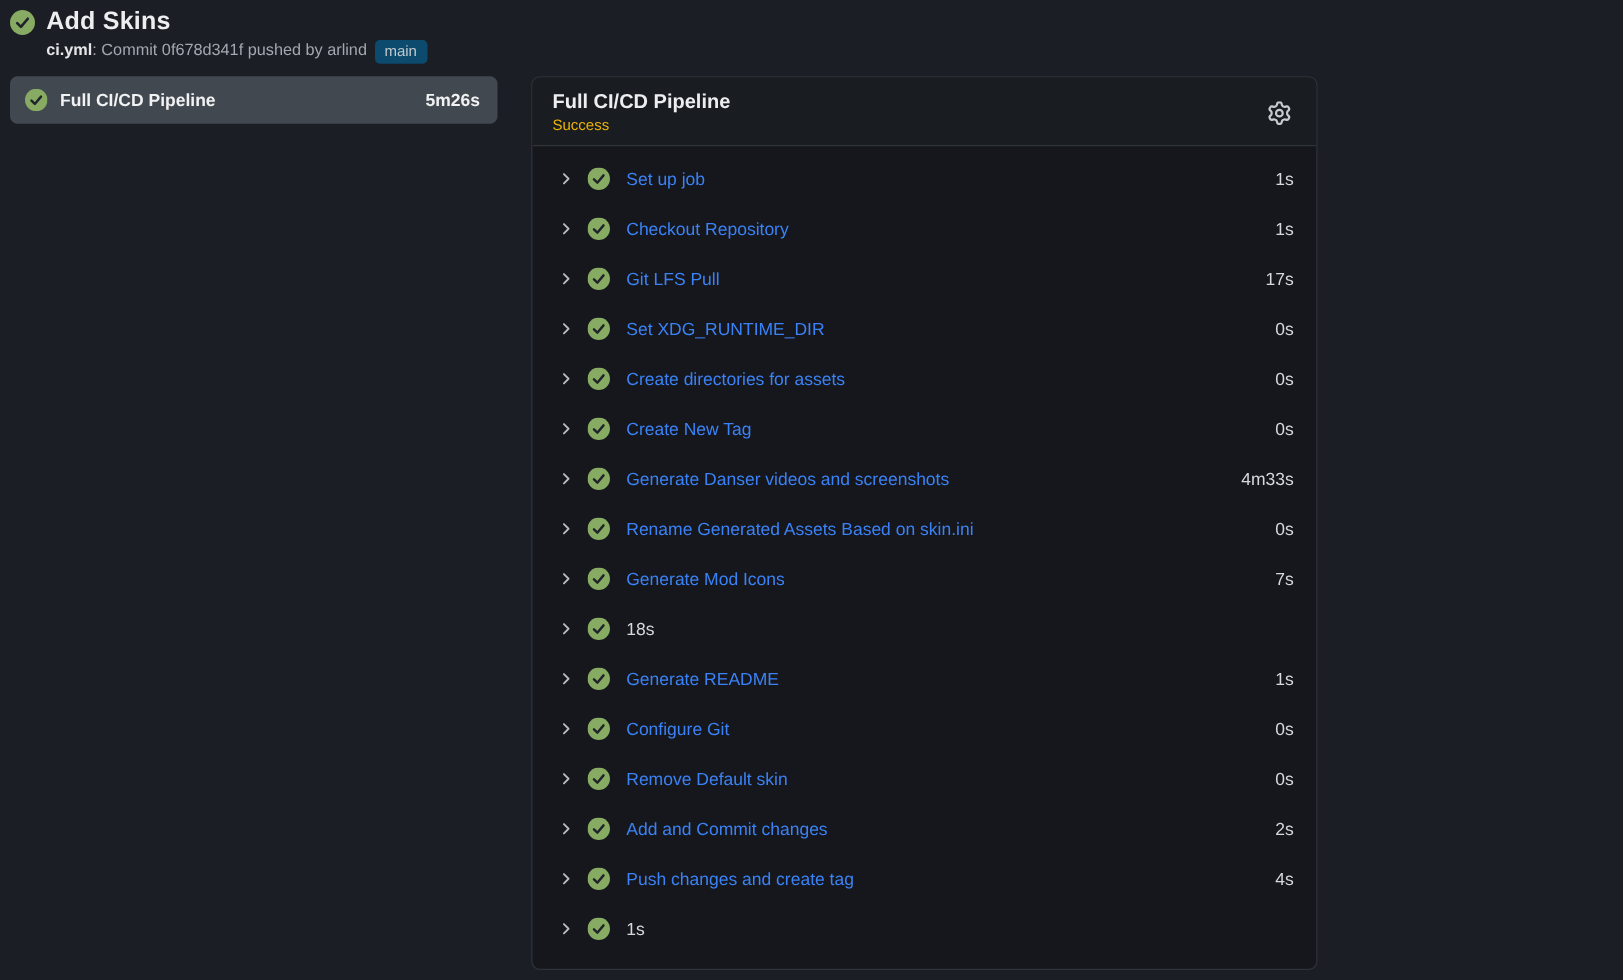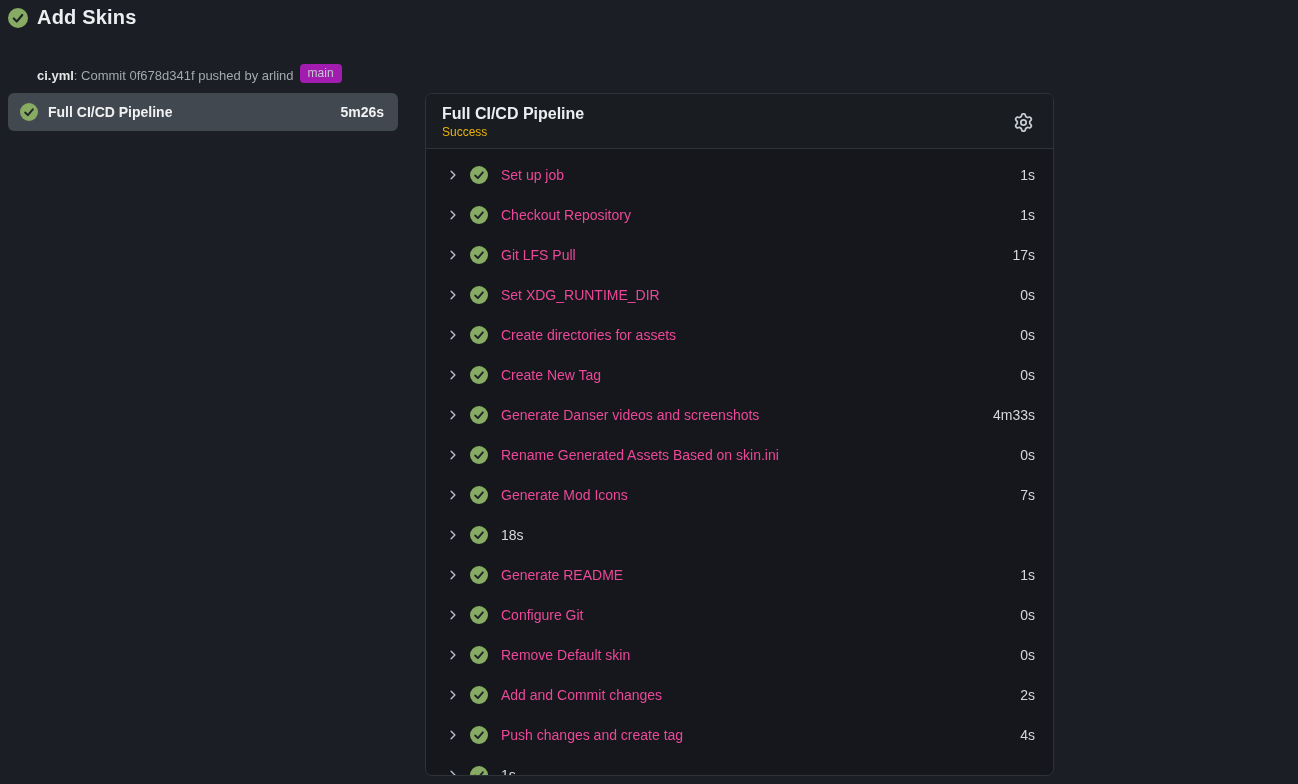--- a/index.html
+++ b/index.html
@@ -10,27 +10,26 @@
     color: #d6d9dc;
     overflow: hidden;
   }
   .page { width: 1062px; height: 784px; display: flex; flex-direction: column; }
 
   
   .run-header { padding: 6px 10px 8px 8px; flex: 0 0 auto; }
   .title-row { display: flex; align-items: center; gap: 9px; }
   .title-row .status-icon { width: 20px; height: 20px; flex: 0 0 auto; display: block; }
   .run-title { font-size: 20px; font-weight: 700; color: #eceef0; letter-spacing: 0.2px; }
-  .subtitle-row { margin-left: 29px; margin-top: 3px; font-size: 13px; color: #a2a8af; display: flex; align-items: flex-end; gap: 6px; }
+  .subtitle-row { margin-left: 29px; margin-top: 3px; font-size: 13px; color: #a2a8af; display: flex; align-items: flex-start; gap: 6px; }
   .wf-file { font-weight: 700; color: #e4e6e8; }
   .branch-badge {
-    display: inline-block; background: #a21caf; color: #c3c8cd;
+    display: inline-block; background: #0c4a6e; color: #c3c8cd;
     font-size: 12px; padding: 2px 8px 3px; border-radius: 4px; line-height: 1.2;
     cursor: pointer;
-    margin-top: 32px;
   }
 
   
   .content { flex: 1 1 auto; display: flex; gap: 27px; padding: 2px 8px 8px; min-height: 0; }
 
   
   .jobs-sidebar { flex: 0 0 390px; }
   .job-card {
     background: #42484f; border-radius: 6px; height: 38px;
     display: flex; align-items: center; gap: 10px; padding: 0 14px 0 12px;
@@ -61,21 +60,21 @@
   .gear-btn svg { width: 19px; height: 19px; fill: #c6cbd0; display: block; }
 
   
   .steps-list { flex: 1 1 auto; padding: 6px 0 4px; overflow: hidden; }
   .step-row {
     height: 40px; display: flex; align-items: center;
     padding: 0 18px 0 21px; cursor: pointer;
   }
   .chevron { width: 12px; height: 12px; flex: 0 0 auto; display: block; margin-right: 11px; }
   .step-row .status-icon { width: 18px; height: 18px; flex: 0 0 auto; margin-right: 13px; }
-  .step-name { font-size: 14px; color: #ec4899; flex: 1 1 auto; white-space: nowrap; overflow: hidden; text-overflow: ellipsis; }
+  .step-name { font-size: 14px; color: #3b82f6; flex: 1 1 auto; white-space: nowrap; overflow: hidden; text-overflow: ellipsis; }
   .step-duration { font-size: 14px; color: #d6d9dc; flex: 0 0 auto; }
 </style>
 </head>
 <body>
 
 <svg width="0" height="0" style="position:absolute" aria-hidden="true">
   <defs>
     <g id="def-check-circle">
       <circle cx="8" cy="8" r="8" fill="#87ab63"></circle>
       <path d="M4.6 8.4 L7 10.8 L11.4 5.6" stroke="#20242a" stroke-width="1.7" fill="none" stroke-linecap="round" stroke-linejoin="round"></path>

